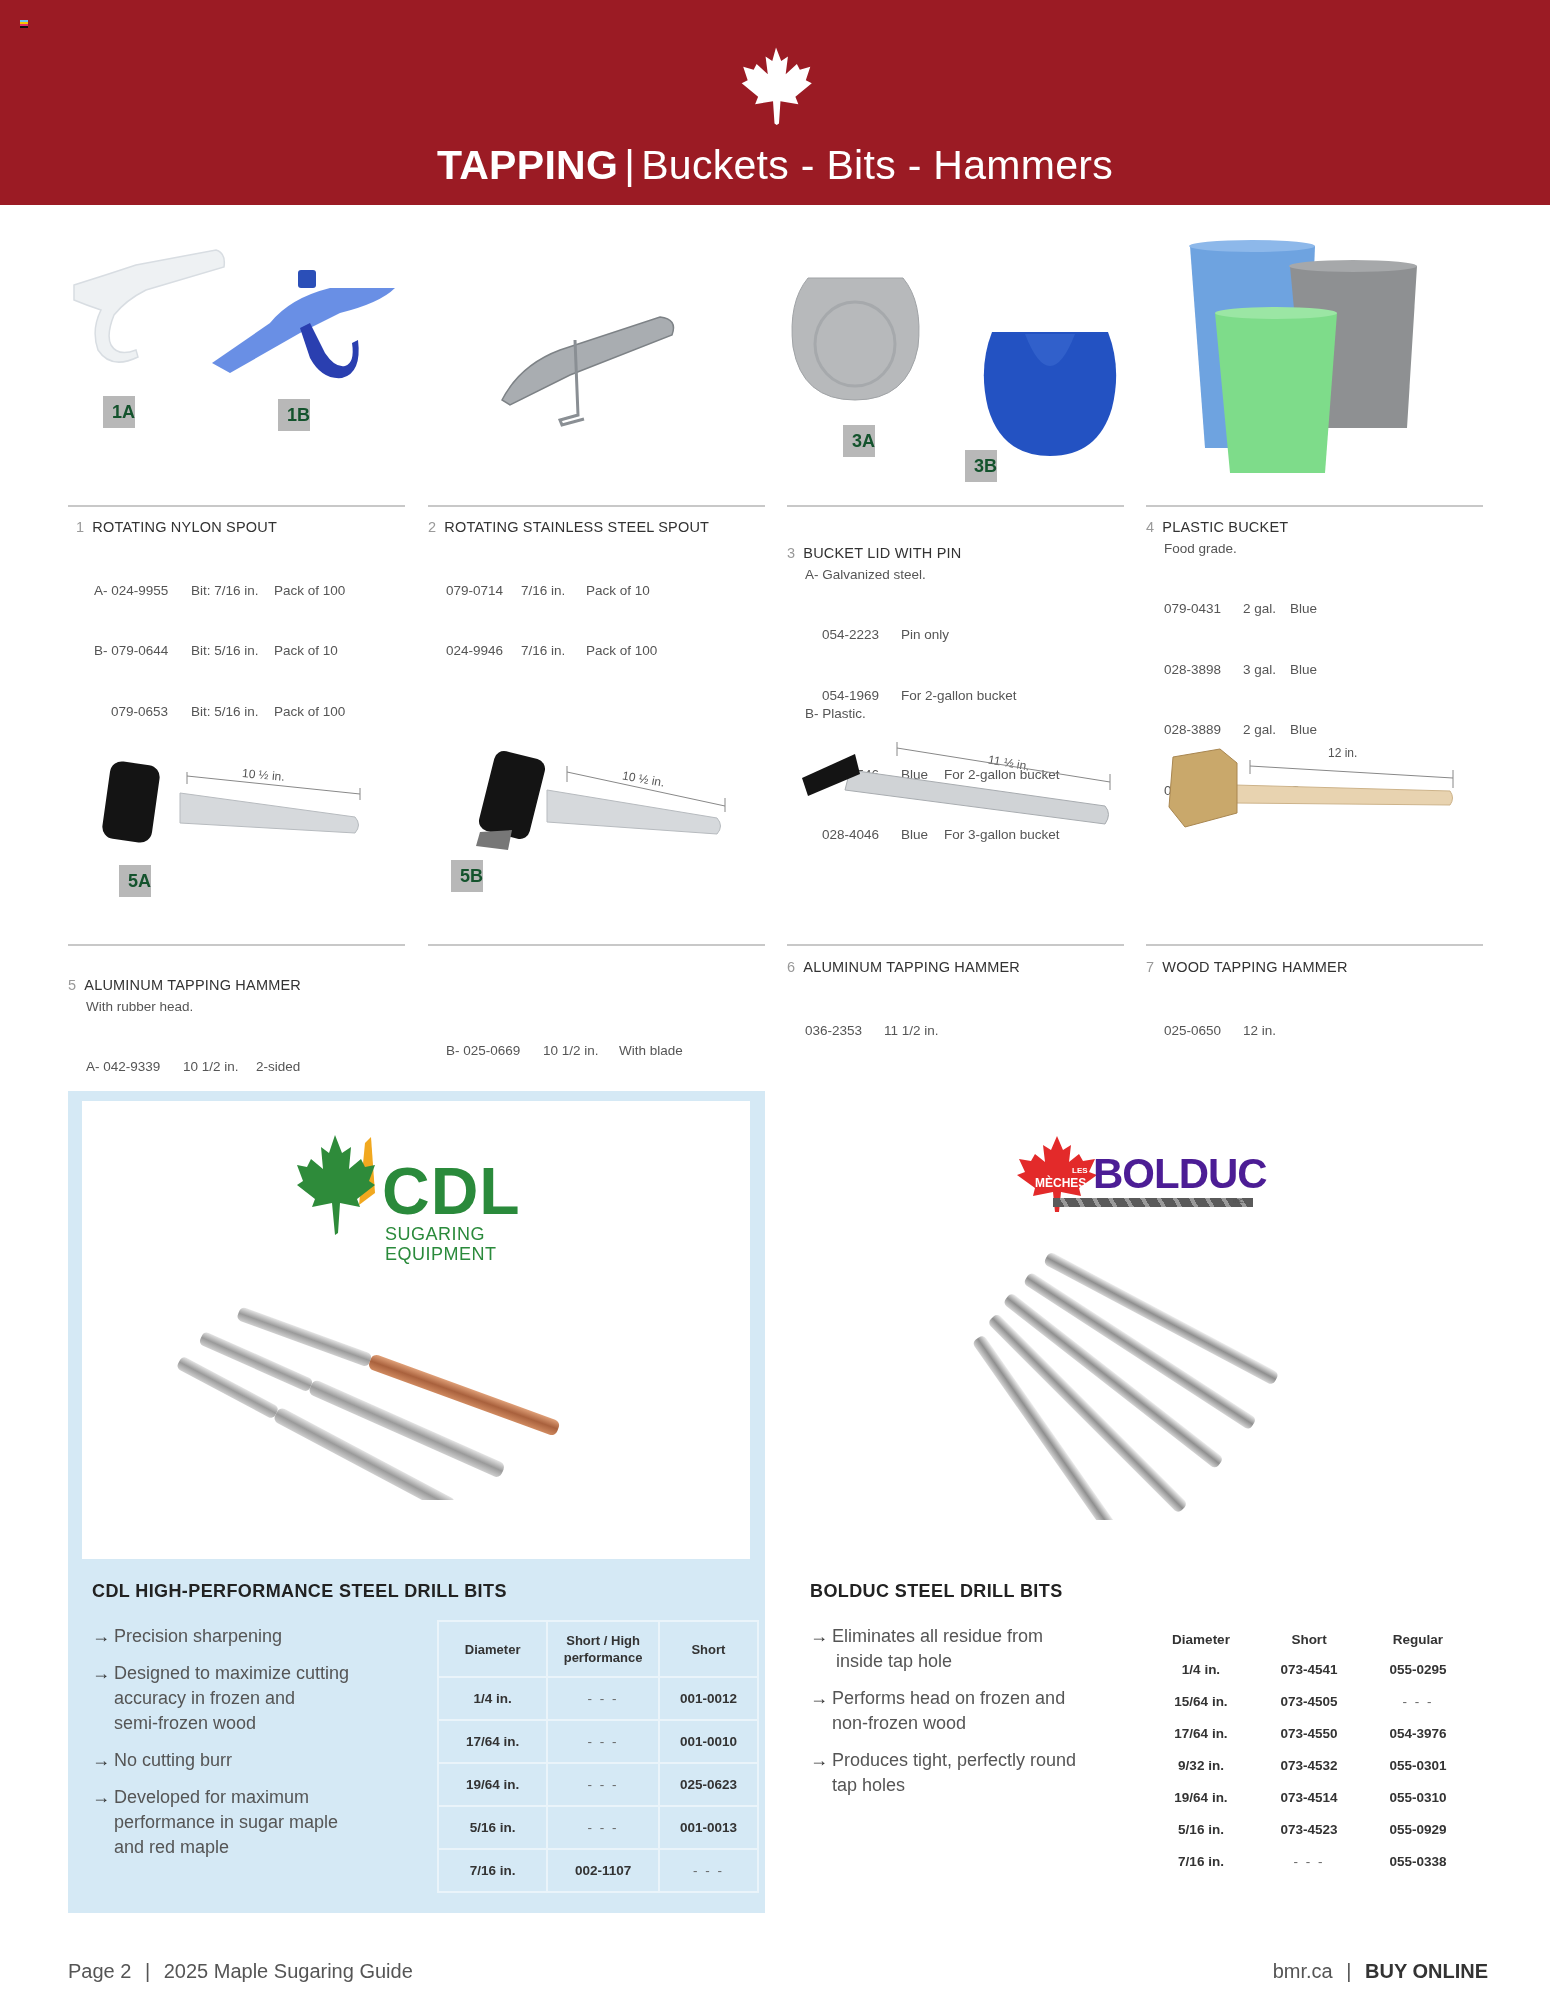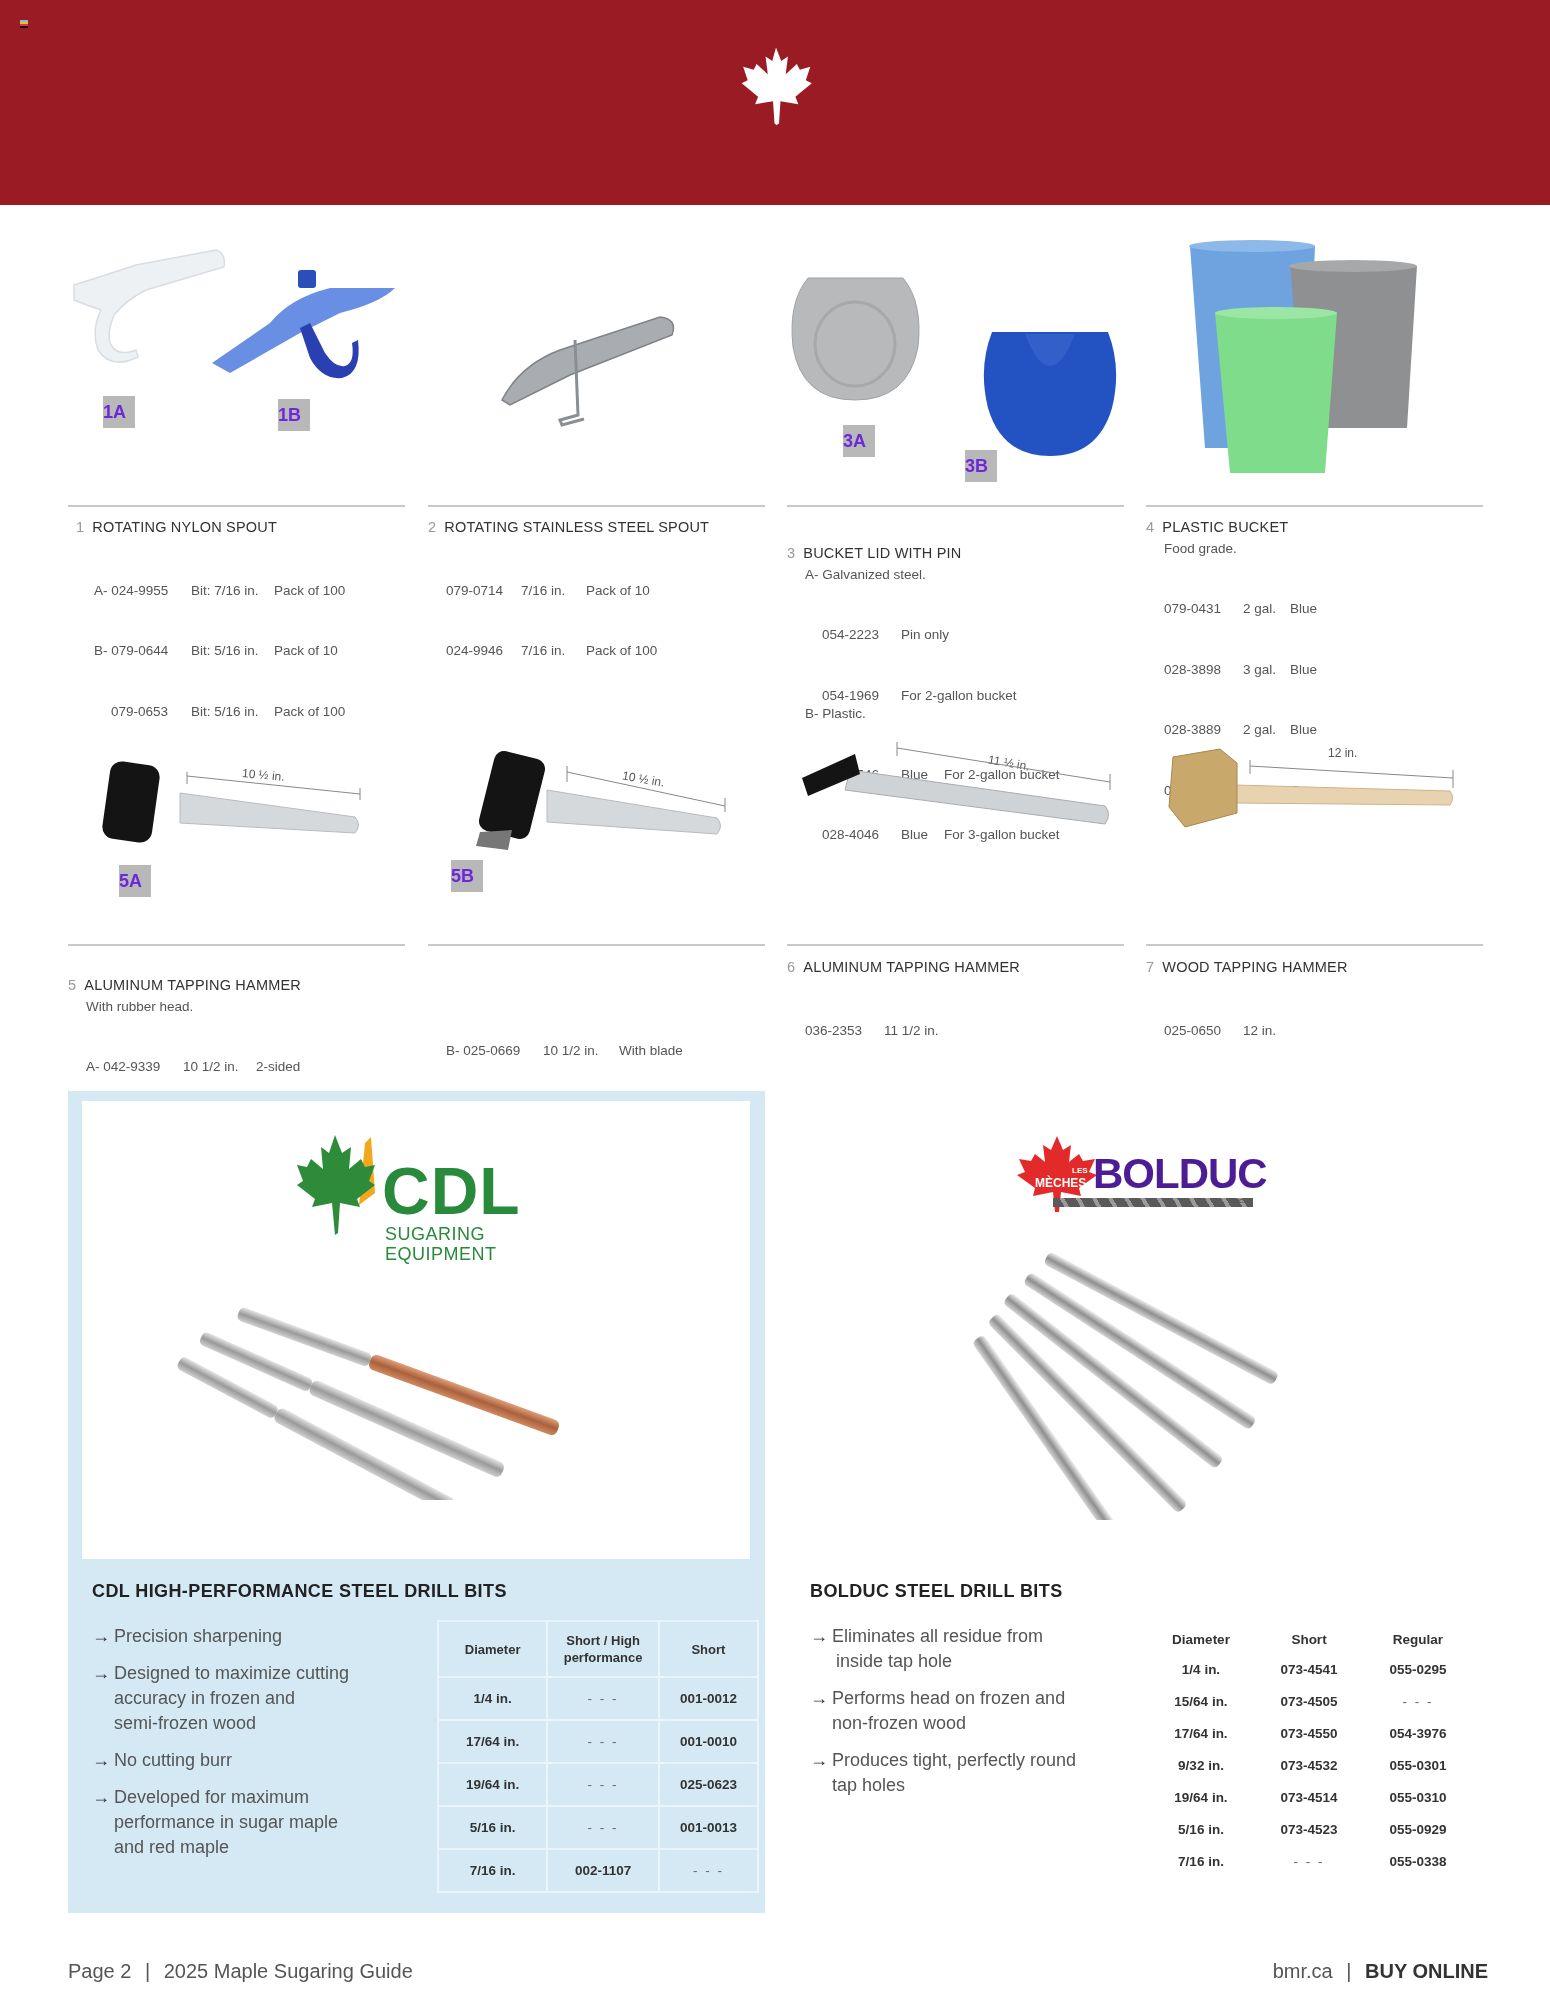--- a/index.html
+++ b/index.html
@@ -9,21 +9,21 @@
     .header { position: absolute; left: 0; top: 0; width: 1550px; height: 205px; background: #9b1b24; }
     .header .corner-mark { position: absolute; left: 20px; top: 20px; width: 8px; height: 8px; }
     .corner-mark i { display: block; height: 2px; }
     .header .leaf { position: absolute; left: 738px; top: 46px; width: 76px; height: 82px; }
     .header .title { position: absolute; left: 0; width: 1550px; top: 142px; text-align: center; color: #fff; font-size: 41px; letter-spacing: 0.3px; }
     .header .title .strong { font-weight: bold; }
     .header .title .sep { font-weight: normal; margin: 0 6px; }
     .header .title .rest { font-weight: normal; }
 
     .product-img { position: absolute; }
-    .tag { position: absolute; width: 32px; height: 32px; background: #b8b8b8; color: #6d28d9; font-weight: bold; font-size: 18px; text-align: left; line-height: 32px; }
+    .tag { position: absolute; width: 32px; height: 32px; background: #b8b8b8; color: #14532d; font-weight: bold; font-size: 18px; text-align: right; line-height: 32px; }
 
     .divider { position: absolute; height: 2px; background: #c8c8c8; }
 
     .prod { position: absolute; font-size: 13.5px; line-height: 18.5px; color: #555; }
     .prod .ptitle { font-size: 14.5px; color: #333; font-weight: normal; letter-spacing: 0.2px; margin-bottom: 3px; }
     .prod .ptitle .num { color: #999; margin-right: 8px; }
     .prod .row { display: flex; }
     .prod .row span { display: inline-block; margin-top: 42px; }
     .prod .indent { padding-left: 18px; }
 
@@ -57,20 +57,23 @@
 <div class="header">
   <div class="corner-mark">
     <i style="background:#6fc3f0"></i>
       <i style="background:#f5c400"></i>
       <i style="background:#e0306b"></i>
       <i style="background:#111"></i>
   </div>
   <svg class="leaf" viewBox="0 0 100 110">
     <path fill="#ffffff" d="M50 2 L57 20 L66 14 L63 38 L78 24 L82 32 L96 28 L90 46 L98 50 L76 68 L80 78 L56 74 L54 104 L51 106 L48 104 L46 74 L22 78 L26 68 L4 50 L12 46 L6 28 L20 32 L24 24 L39 38 L36 14 L45 20 Z"></path>
   </svg>
+  <div class="title">
+    <span class="strong">TAPPING</span><span class="sep">|</span><span class="rest">Buckets - Bits - Hammers</span>
+  </div>
 </div>
 
 <svg class="product-img" style="left:66px;top:245px;width:165px;height:120px" viewBox="0 0 165 120">
   <path d="M8 40 Q40 30 70 20 L150 5 Q160 8 158 22 L80 45 Q60 55 48 70 Q40 90 45 100 Q52 112 70 105 L72 112 Q45 125 32 105 Q25 85 35 65 Q20 60 8 55 Z" fill="#eef1f3" stroke="#d8dde2" stroke-width="1.5"></path>
 </svg>
 <div class="tag" style="left:103px;top:396px">1A</div>
 
 <svg class="product-img" style="left:210px;top:268px;width:190px;height:115px" viewBox="0 0 190 115">
   <rect x="88" y="2" width="18" height="18" rx="3" fill="#2b4fb8"></rect>
   <path d="M2 95 L60 55 Q80 30 120 20 L185 20 Q170 35 130 45 L90 65 L20 105 Z" fill="#4f7be0" opacity="0.85"></path>

